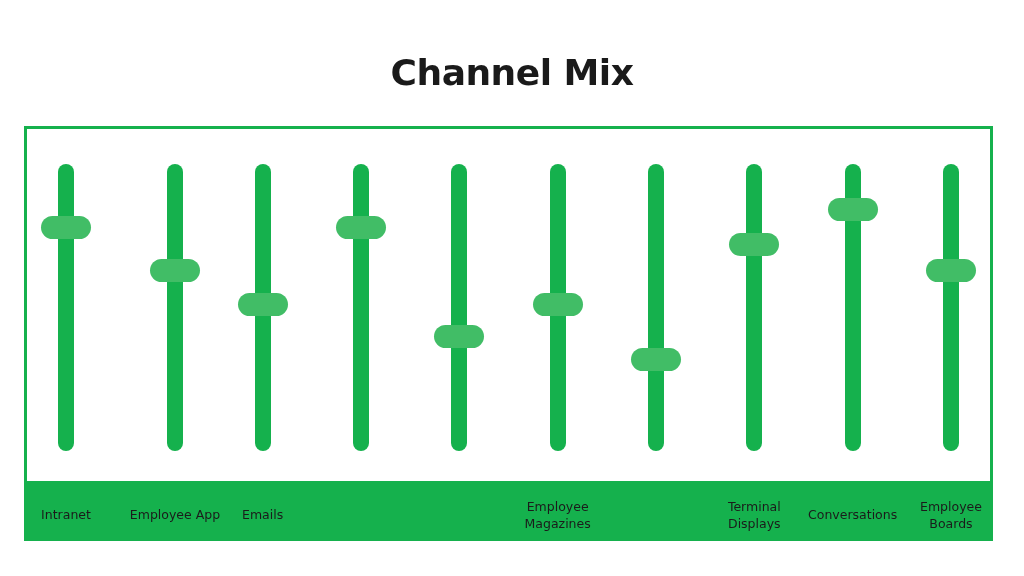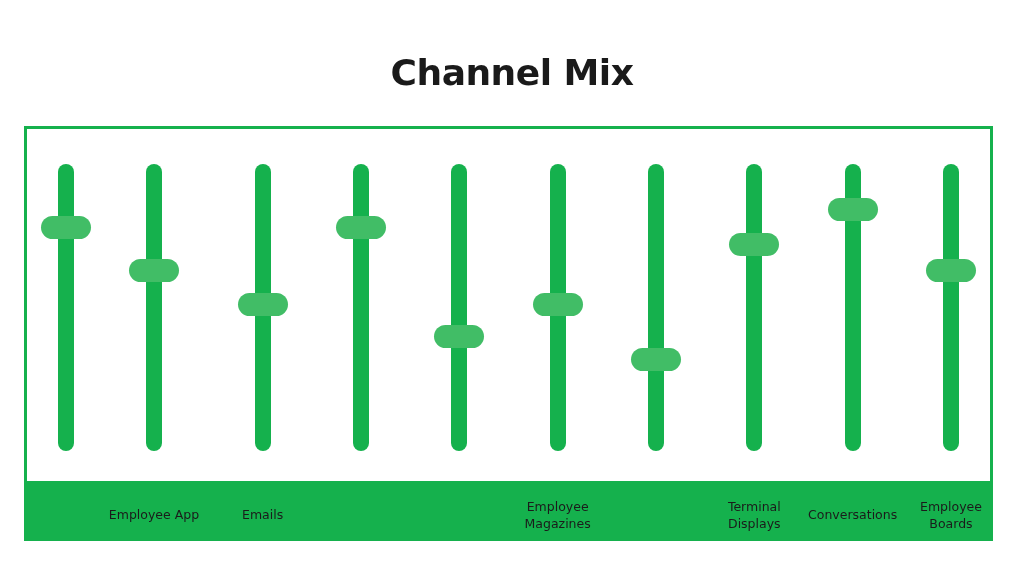--- a/index.html
+++ b/index.html
@@ -83,22 +83,23 @@
 <body>
 
 <div class="stage">
   <h1 class="title">Channel Mix</h1>
   <div class="panel">
     <div class="strip"></div>
     <div id="columns">
         <div class="col" style="left: -10px;">
     <div class="track"></div>
     <div class="handle" style="top: 86.64px;"></div>
+    <div class="label">Intranet</div>
   </div>
-        <div class="col" style="left: 78px;">
+        <div class="col" style="left: 99px;">
     <div class="track"></div>
     <div class="handle" style="top: 129.69px;"></div>
     <div class="label">Employee App</div>
   </div>
         <div class="col" style="left: 186.66px;">
     <div class="track"></div>
     <div class="handle" style="top: 164.13px;"></div>
     <div class="label">Emails</div>
   </div>
         <div class="col" style="left: 284.99px;">

